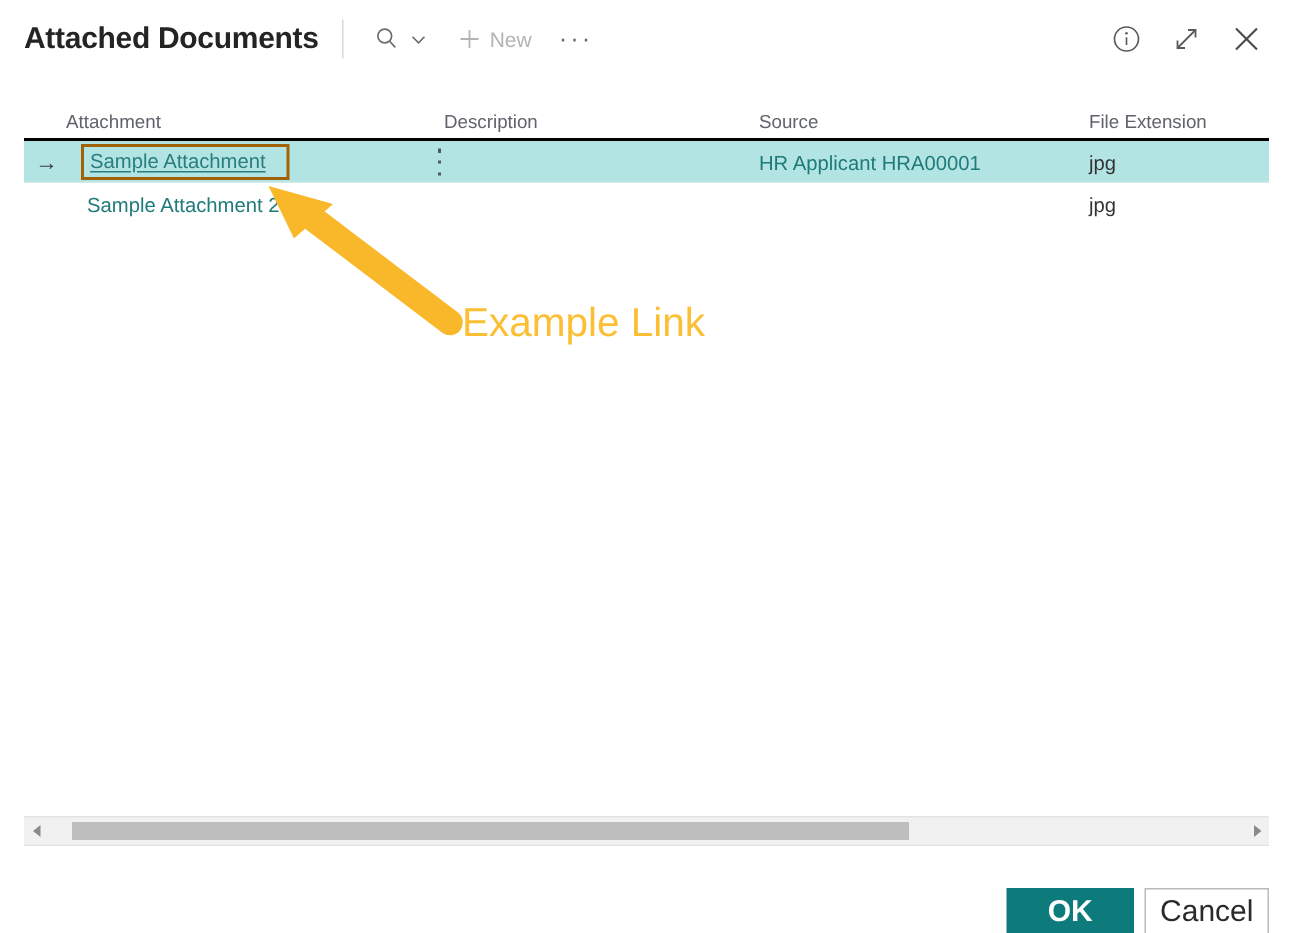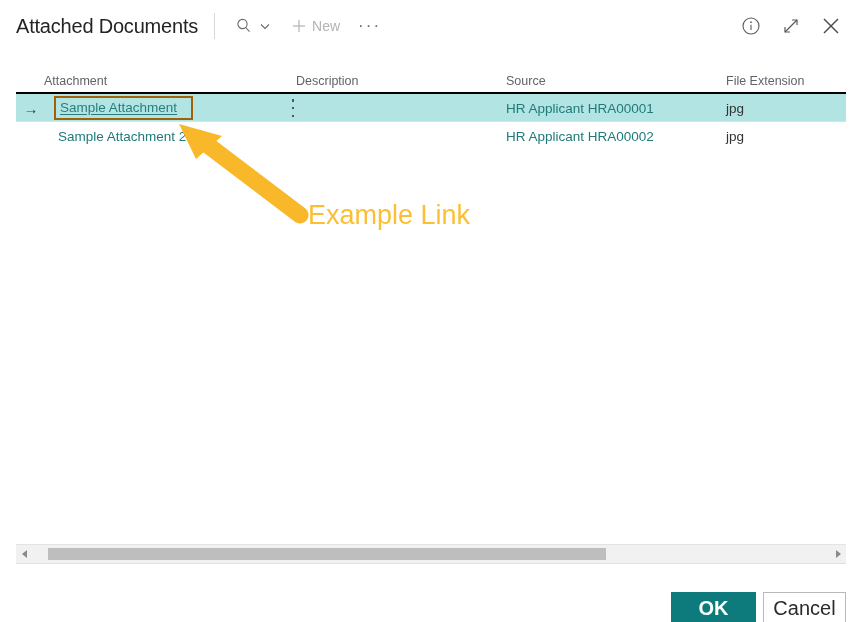--- a/index.html
+++ b/index.html
@@ -21,21 +21,21 @@
     position: absolute;
     left: 0; top: 0;
     width: 860px; height: 52px;
     background: #ffffff;
     display: flex;
     align-items: center;
   }
   .page-title {
     margin-left: 16px;
     font-size: 20px;
-    font-weight: 400;
+    font-weight: 700;
     color: #252423;
     letter-spacing: -0.2px;
     white-space: nowrap;
   }
   .title-sep {
     width: 1px;
     height: 26px;
     background: #d8d8d8;
     margin: 0 14px 0 16px;
   }
@@ -340,21 +340,20 @@
       </div>
       <div class="cell teal" style="left:280px"></div>
       <div class="cell teal" style="left:490px">HR Applicant HRA00001</div>
       <div class="cell dark" style="left:710px">jpg</div>
     </div>
 
     <div class="row">
       <div class="whitecell"></div>
       <div class="cell teal" style="left:42px">Sample Attachment 2</div>
       <div class="cell teal" style="left:280px"></div>
-      <div class="cell teal" style="left:490px">HR Applicant HRA00002</div>
       <div class="cell dark" style="left:710px">jpg</div>
     </div>
 
   </div>
 
   <div class="hscroll">
     <div class="hs-arrow l">
         <i></i>
       </div>
     <div class="hs-track">

